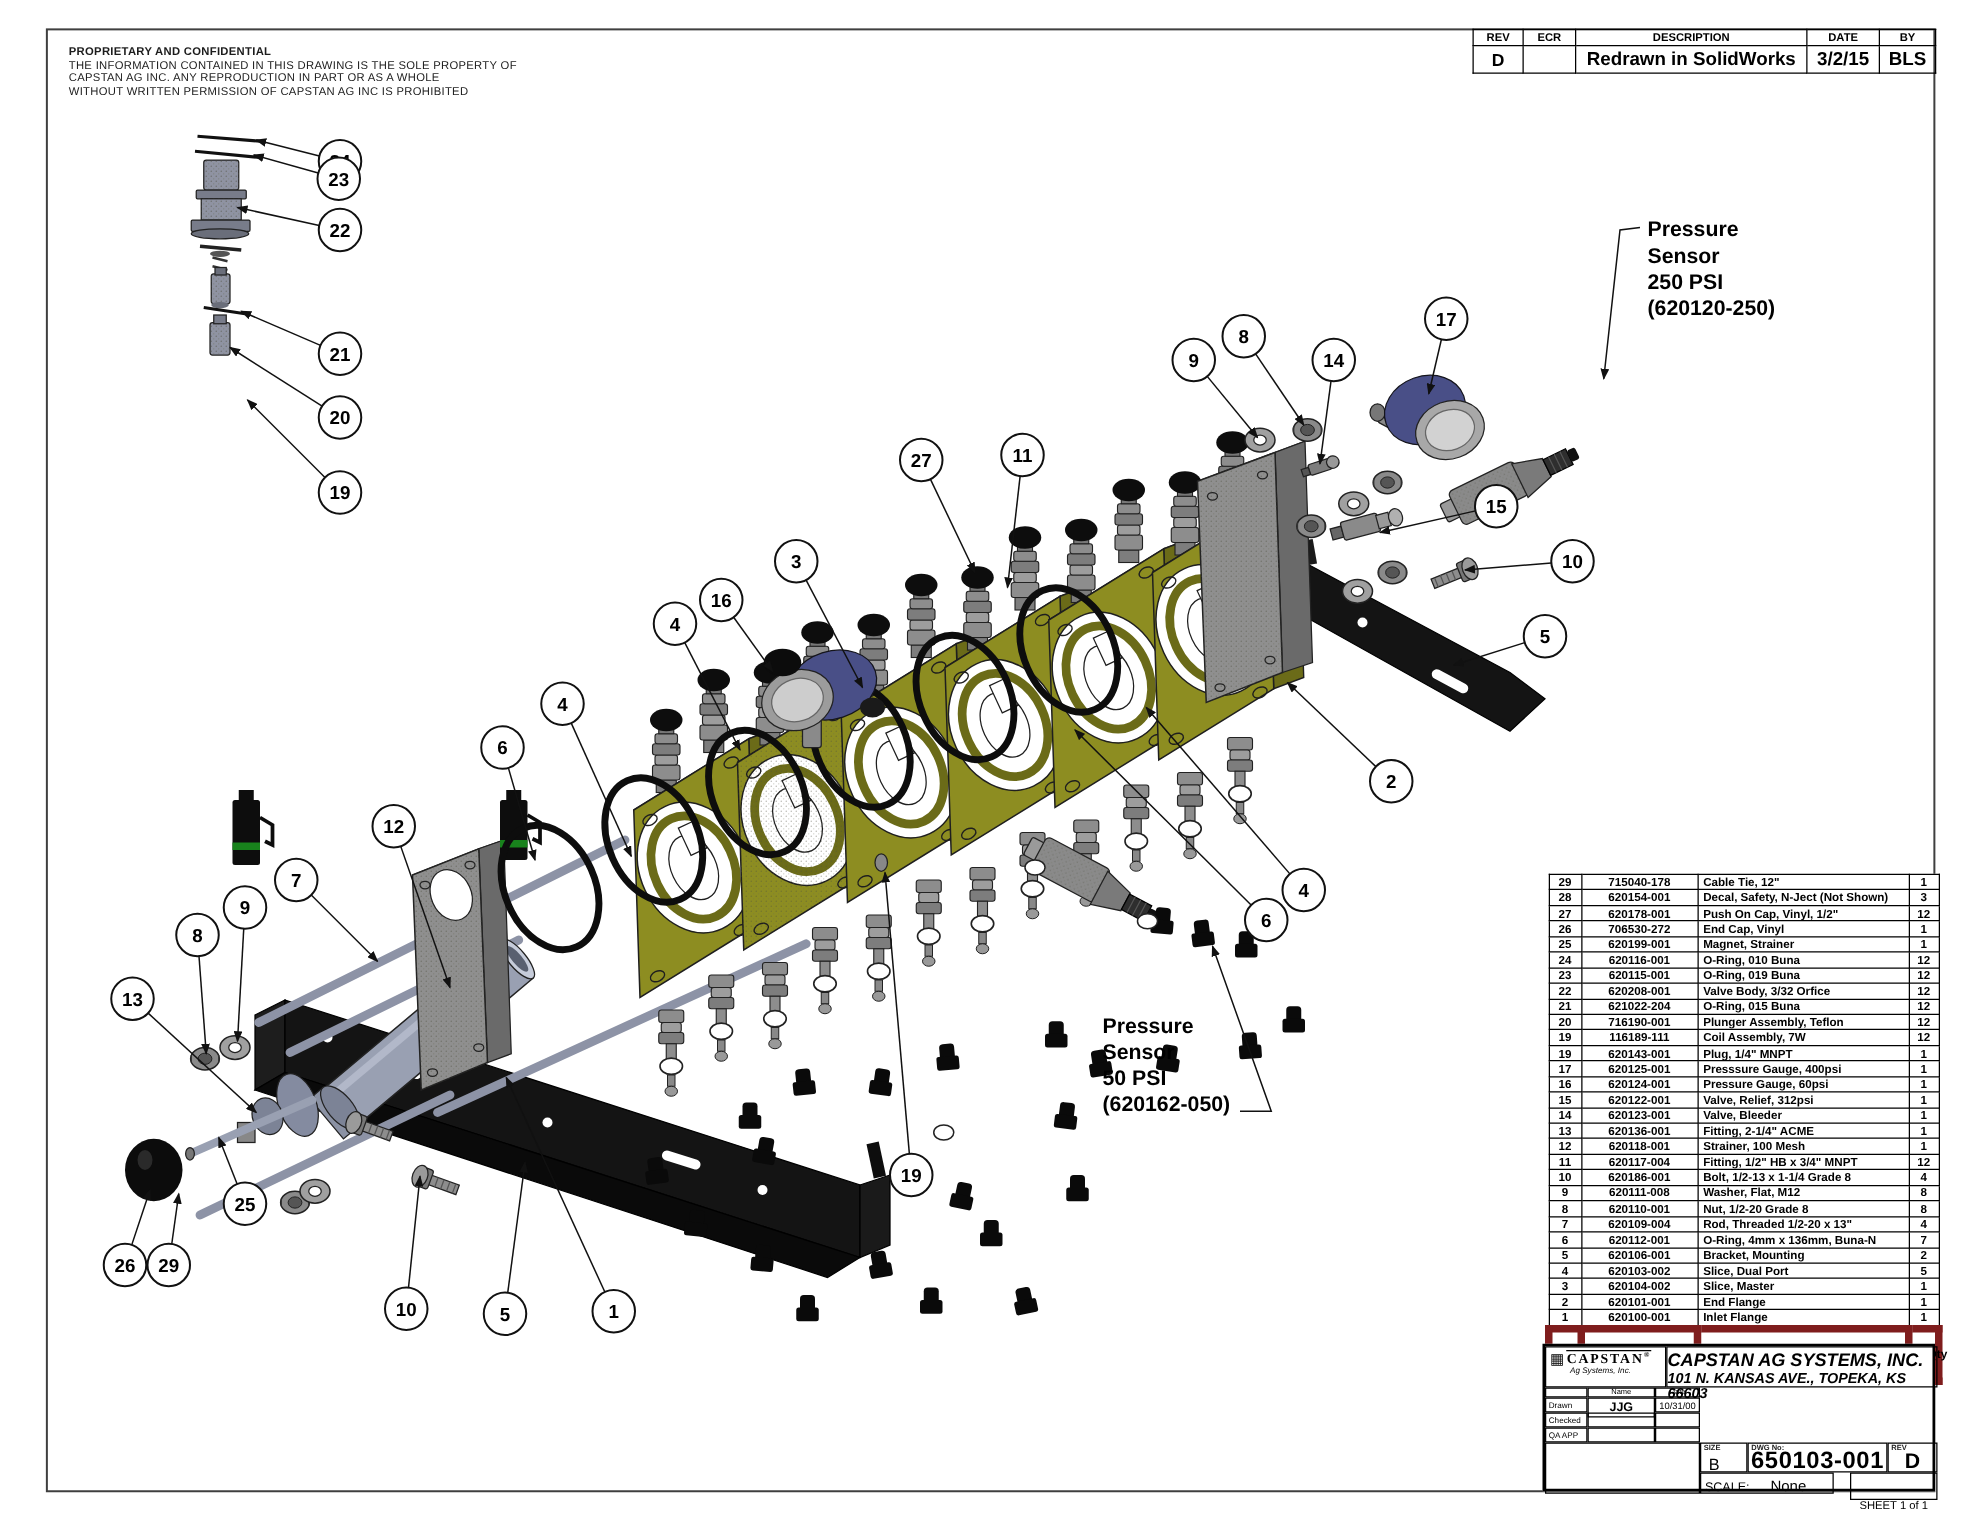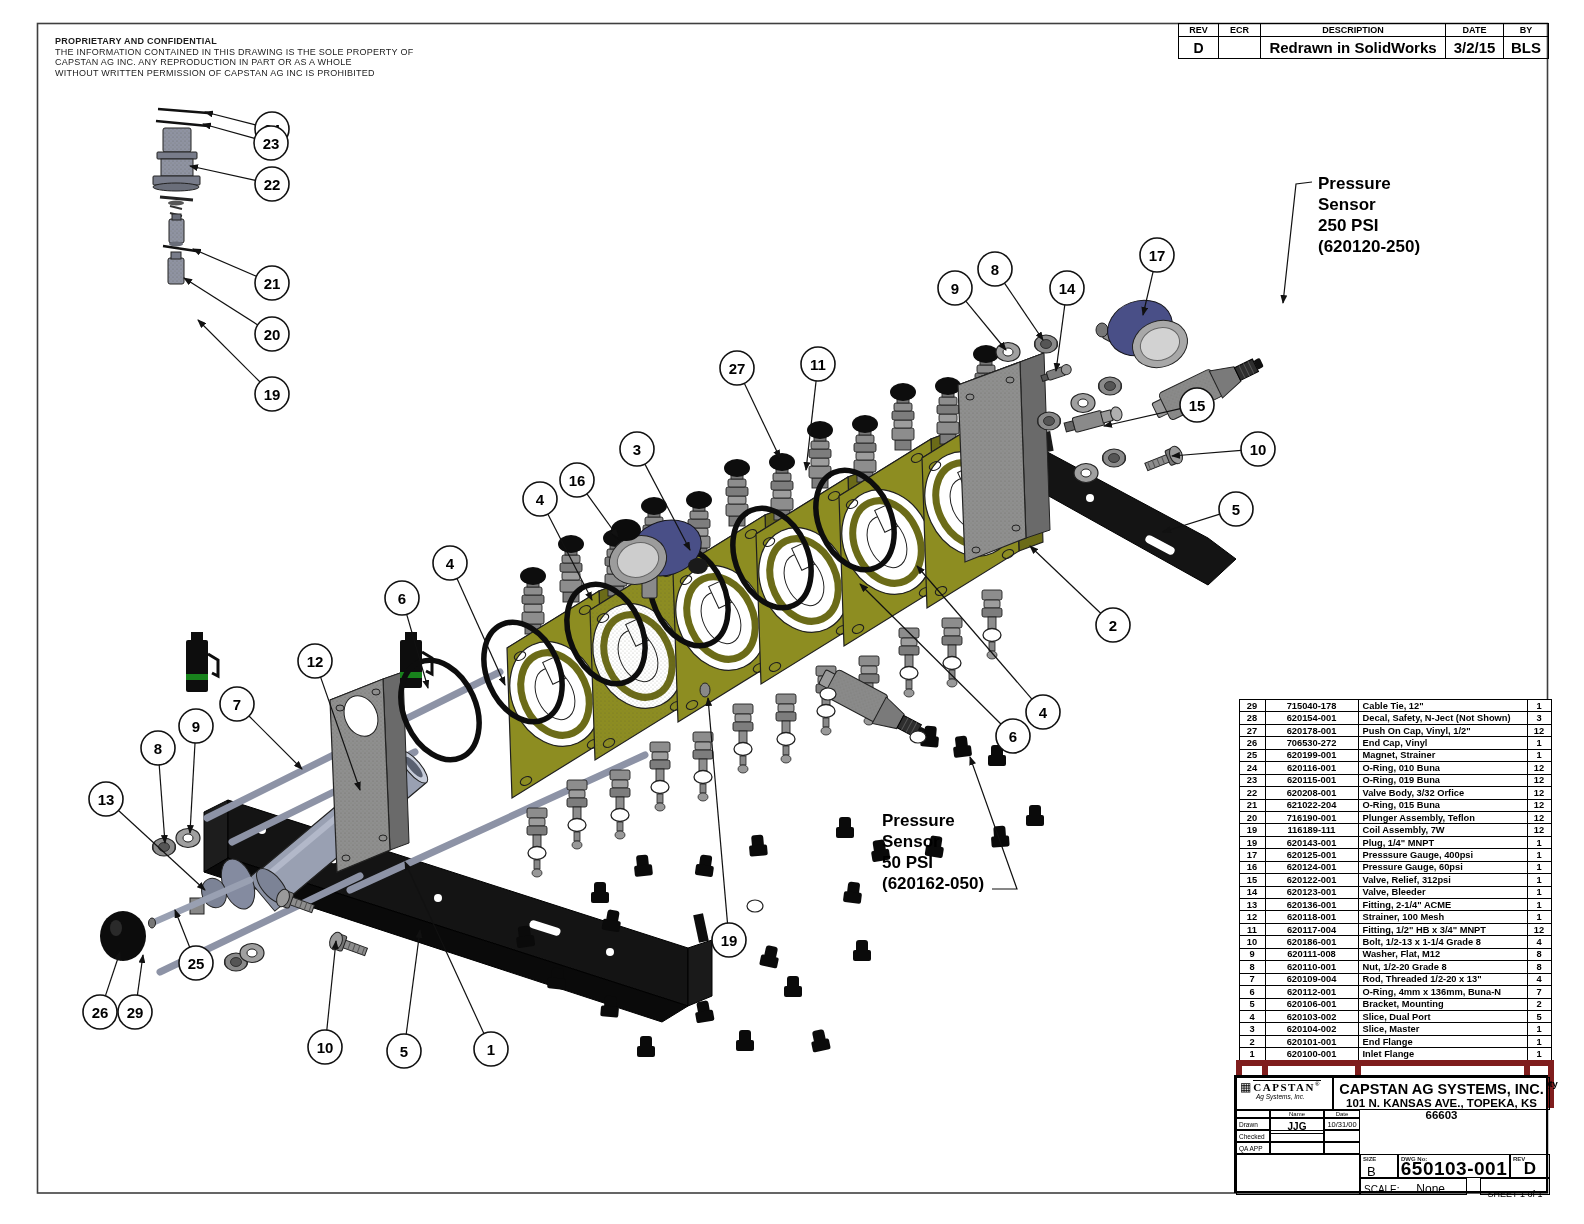--- a/index.html
+++ b/index.html
@@ -30,38 +30,38 @@
   .tb{position:absolute;left:1234px;top:1075px;width:314px;height:118px;border:2px solid #000;
       box-sizing:border-box;background:#fff;}
   .tb .cell{position:absolute;box-sizing:border-box;border:1px solid #000;}
   .tb-logo{left:0;top:0;width:97px;height:33px;padding:2px 0 0 3px;}
   .logo-row{display:flex;align-items:flex-end;border-bottom:0;}
   .logo-icon{font-size:12px;line-height:12px;margin-right:2px;}
   .logo-txt{font-family:"Liberation Serif",serif;font-weight:bold;font-size:11px;letter-spacing:1.5px;
             border-top:1px solid #000;}
   .logo-reg{font-size:6px;vertical-align:super;}
   .logo-sub{font-size:6.5px;font-style:italic;margin-left:16px;}
-  .tb-co{left:97px;top:0;width:217px;height:33px;text-align:center;padding-top:3px;}
+  .tb-co{left:97px;top:0;width:217px;height:33px;text-align:left;padding-top:3px;font-style:italic;}
   .co-name{font-size:14.5px;font-weight:bold;}
   .co-addr{font-size:11.5px;font-weight:bold;}
   .tb .lbl{position:absolute;left:2px;top:1px;font-size:6px;font-weight:bold;color:#222;}
   .g-cell{position:absolute;box-sizing:border-box;border:1px solid #000;font-size:6.5px;
           display:flex;align-items:center;justify-content:center;}
   .tb-title{left:124px;top:33px;width:190px;height:44px;text-align:center;}
   .tb-title .t1{font-size:20px;font-weight:bold;line-height:21px;margin-top:3px;}
   .tb-title .t2{font-size:18px;font-weight:bold;line-height:19px;}
   .tb-size{left:124px;top:77px;width:38px;height:24px;}
   .tb-size .v{font-size:13px;margin:9px 0 0 6px;}
   .tb-dwg{left:162px;top:77px;width:112px;height:24px;}
   .tb-dwg .v{font-size:19px;font-weight:bold;text-align:center;margin-top:3px;letter-spacing:.5px;}
   .tb-rev{left:274px;top:77px;width:40px;height:24px;}
   .tb-rev .v{font-size:17px;font-weight:bold;text-align:center;margin-top:4px;}
   .tb-scale{left:124px;top:101px;width:107px;height:17px;font-size:10px;padding:3px 0 0 3px;}
   .tb-scale .val{font-size:12px;margin-left:14px;}
-  .tb-sheet{left:244px;top:101px;width:70px;height:17px;font-size:9px;padding-top:10px;text-align:center;}
+  .tb-sheet{left:244px;top:101px;width:70px;height:17px;font-size:9px;padding-top:20px;text-align:center;}
   .tb-empty1{left:0;top:77px;width:124px;height:41px;}
 
   
   .annotation{position:absolute;font-size:17px;font-weight:bold;line-height:21px;white-space:nowrap;}
 
   
   .leader{stroke:#111;stroke-width:1.2;fill:none;}
   .balloon{fill:#fff;stroke:#111;stroke-width:1.6;}
   .balloon-txt{font-family:"Liberation Sans",sans-serif;font-size:15px;font-weight:bold;text-anchor:middle;}
   .oring{fill:none;stroke:#0d0d0d;stroke-width:5.5px;}

